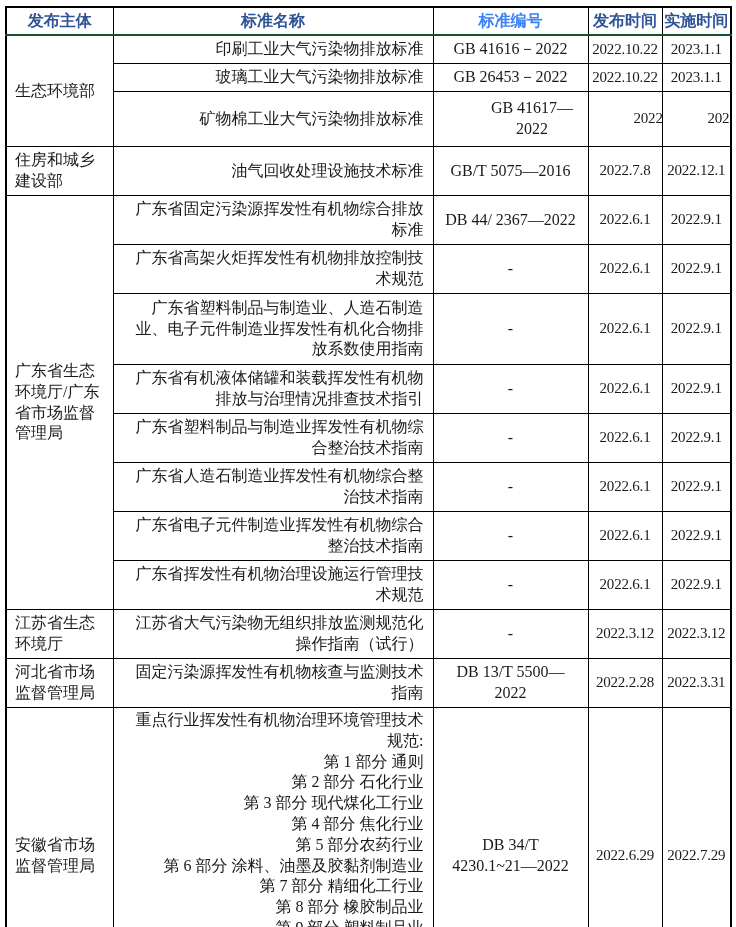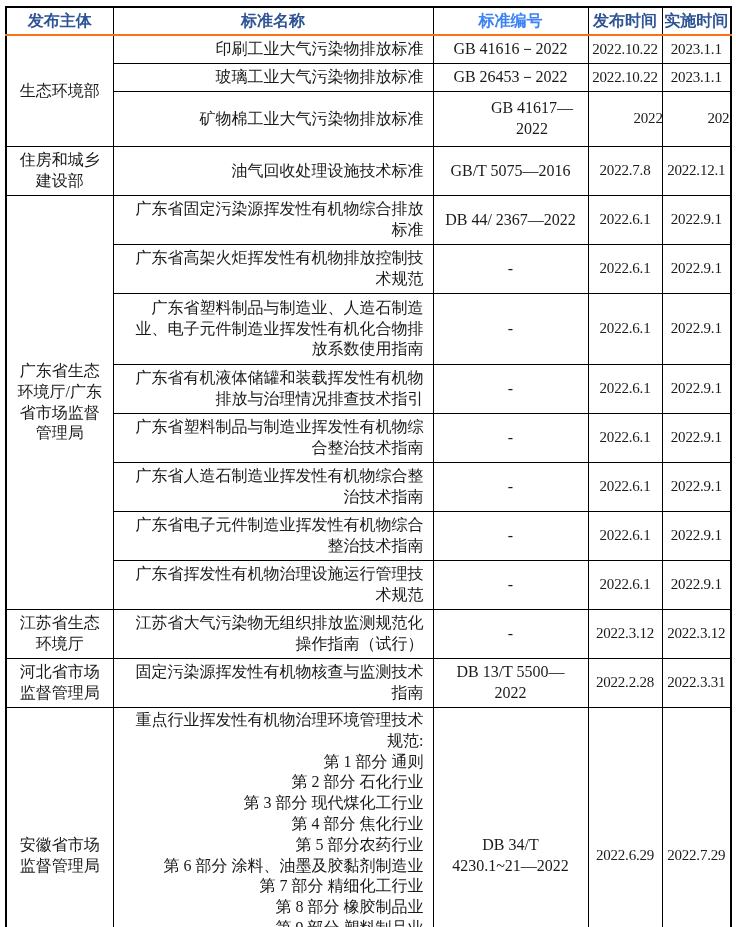--- a/index.html
+++ b/index.html
@@ -17,33 +17,33 @@
   }
   th,td{
     border:1px solid #000;
     vertical-align:middle;
     font-size:16px;
     line-height:1.3;
     padding:1px 2px;
     overflow:hidden;
   }
   tr.header th{
-    border-bottom:2px solid #f97316;
+    border-bottom:2px solid #14532d;
     font-weight:bold;
     height:24px;
     text-align:center;
     padding:1px 0;
   }
   col.c-entity{width:107px;}
   col.c-name{width:320px;}
   col.c-code{width:155px;}
   col.c-pub{width:74px;}
   col.c-impl{width:69px;}
   td.entity{
-    text-align:center;
+    text-align:left;
     padding:1px 8px;
   }
   td.name{
     text-align:right;
     padding:2px 9px;
     white-space:pre-line;
   }
   td.code{
     text-align:center;
     white-space:pre-line;

